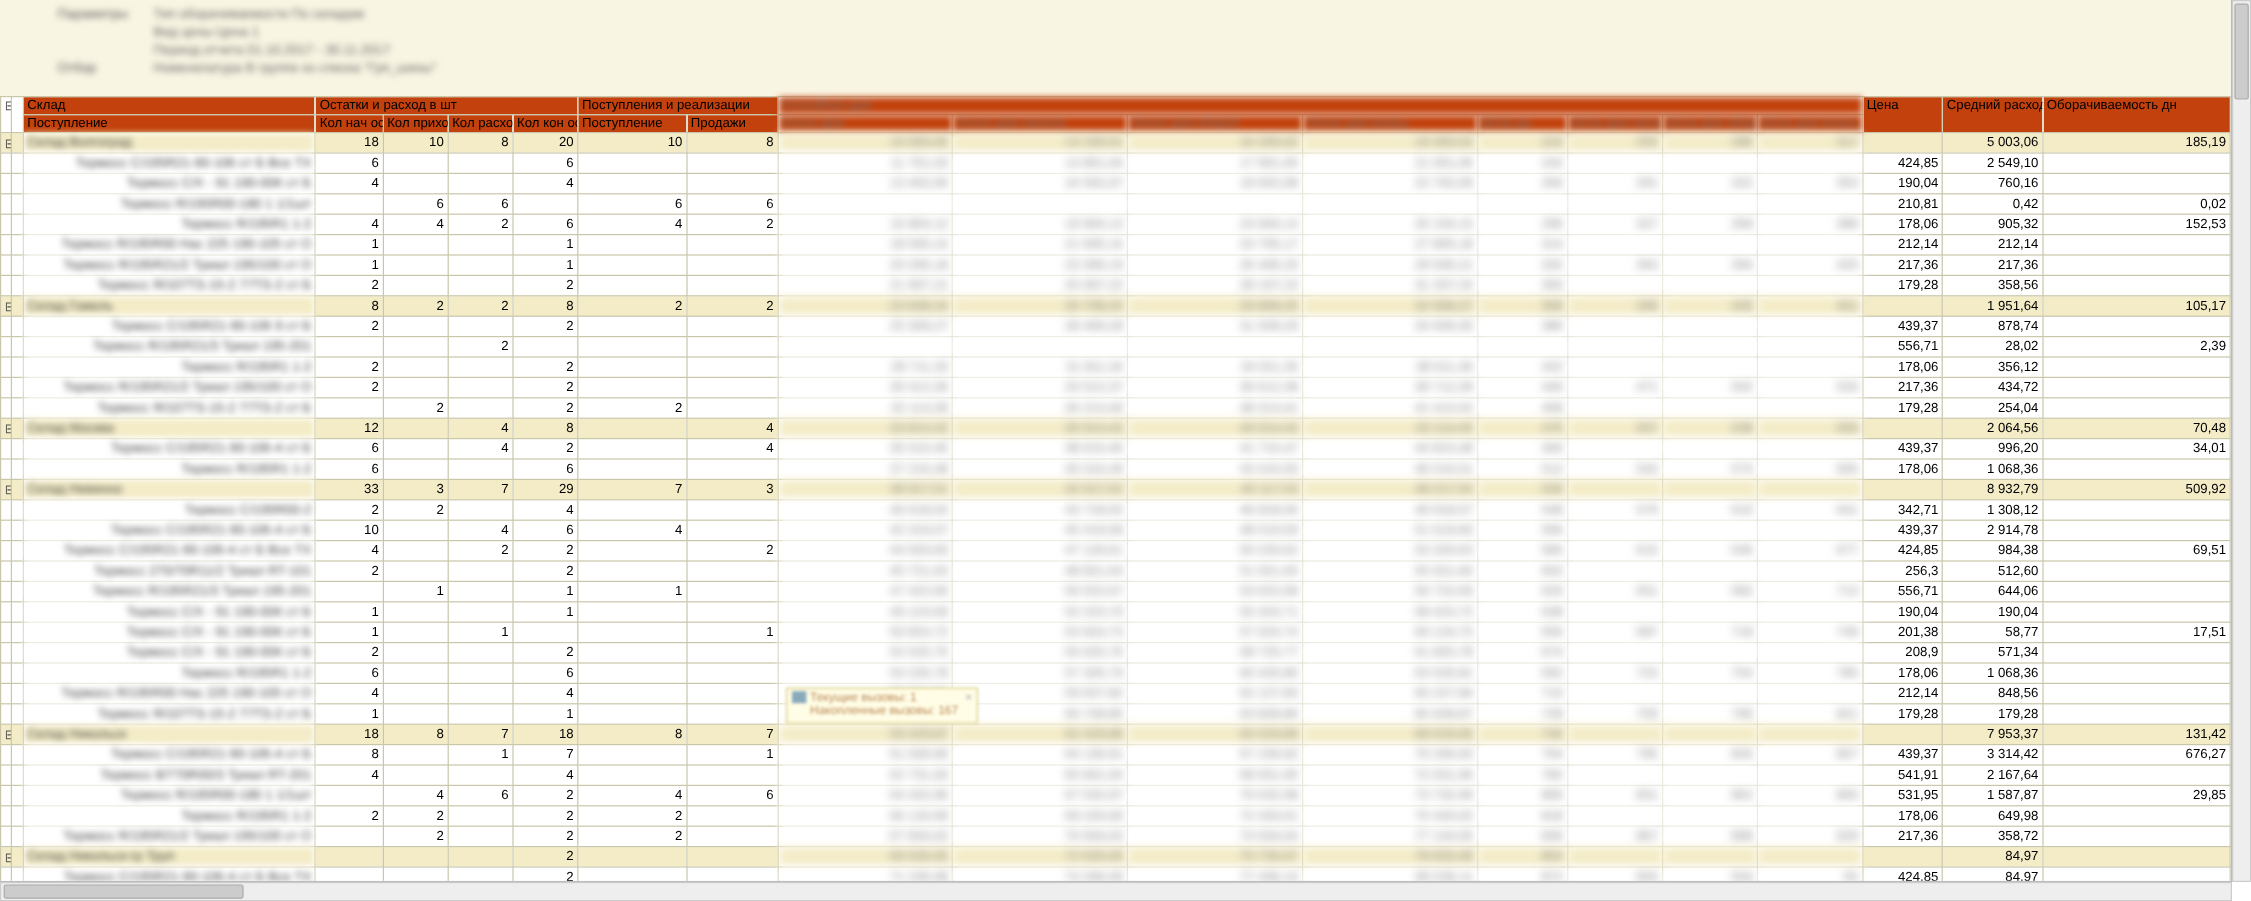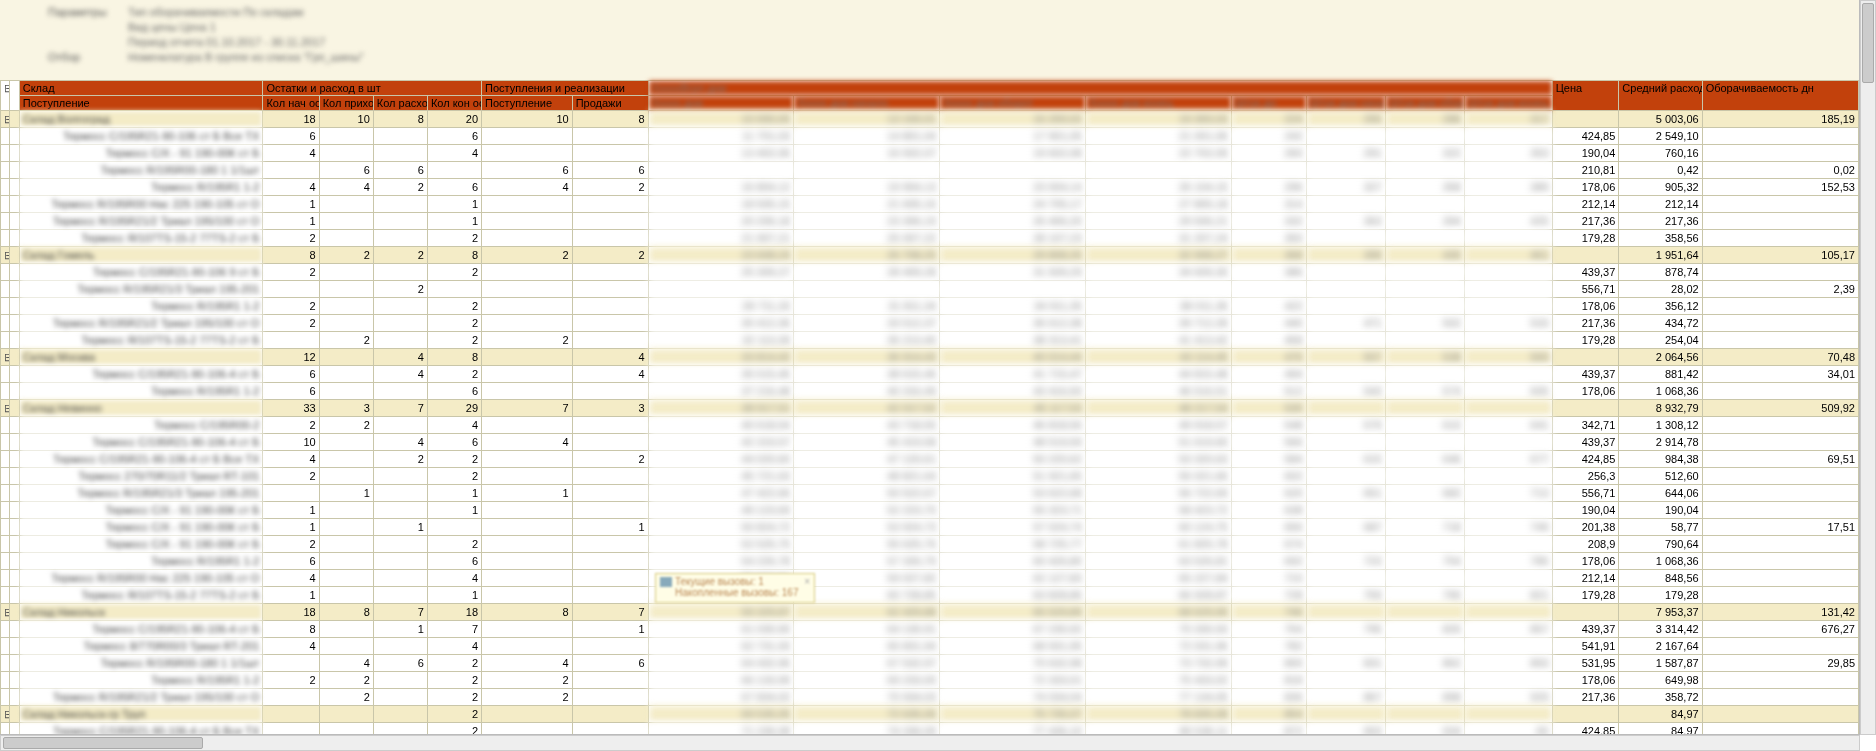--- a/index.html
+++ b/index.html
@@ -474,21 +474,21 @@
             <td>4</td>
             <td class="blur">35&nbsp;515,45</td>
             <td class="blur">38&nbsp;615,46</td>
             <td class="blur">41&nbsp;715,47</td>
             <td class="blur">44&nbsp;815,48</td>
             <td class="blur">494</td>
             <td class="blur"></td>
             <td class="blur"></td>
             <td class="blur"></td>
             <td>439,37</td>
-            <td>881,42</td>
+            <td>996,20</td>
             <td>34,01</td>
           </tr>
           <tr>
             <td class="toggle-cell"></td>
             <td class="ind-cell"></td>
             <td class="nom" style="padding-left: 16px;">Термосс R/195R1 1-2</td>
             <td>6</td>
             <td></td>
             <td></td>
             <td>6</td>
@@ -694,21 +694,21 @@
             <td></td>
             <td class="blur">52&nbsp;525,75</td>
             <td class="blur">55&nbsp;625,76</td>
             <td class="blur">58&nbsp;725,77</td>
             <td class="blur">61&nbsp;825,78</td>
             <td class="blur">674</td>
             <td class="blur"></td>
             <td class="blur"></td>
             <td class="blur"></td>
             <td>208,9</td>
-            <td>790,64</td>
+            <td>571,34</td>
             <td></td>
           </tr>
           <tr>
             <td class="toggle-cell"></td>
             <td class="ind-cell"></td>
             <td class="nom" style="padding-left: 16px;">Термосс R/195R1 1-2</td>
             <td>6</td>
             <td></td>
             <td></td>
             <td>6</td>

